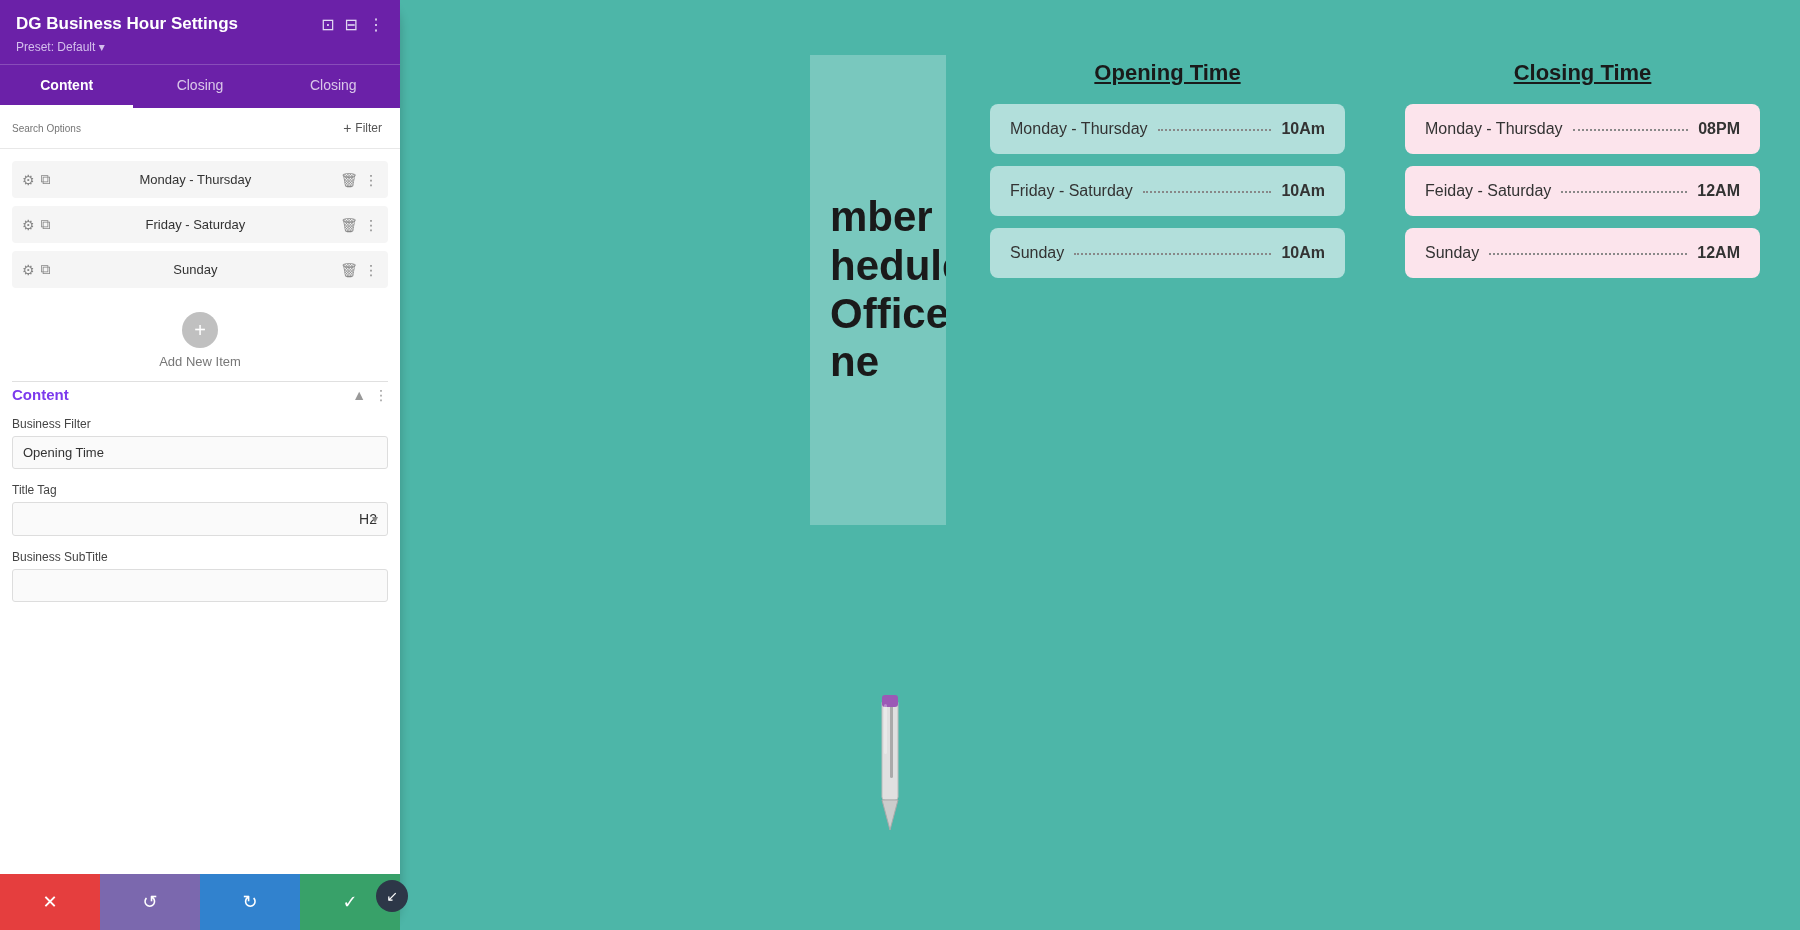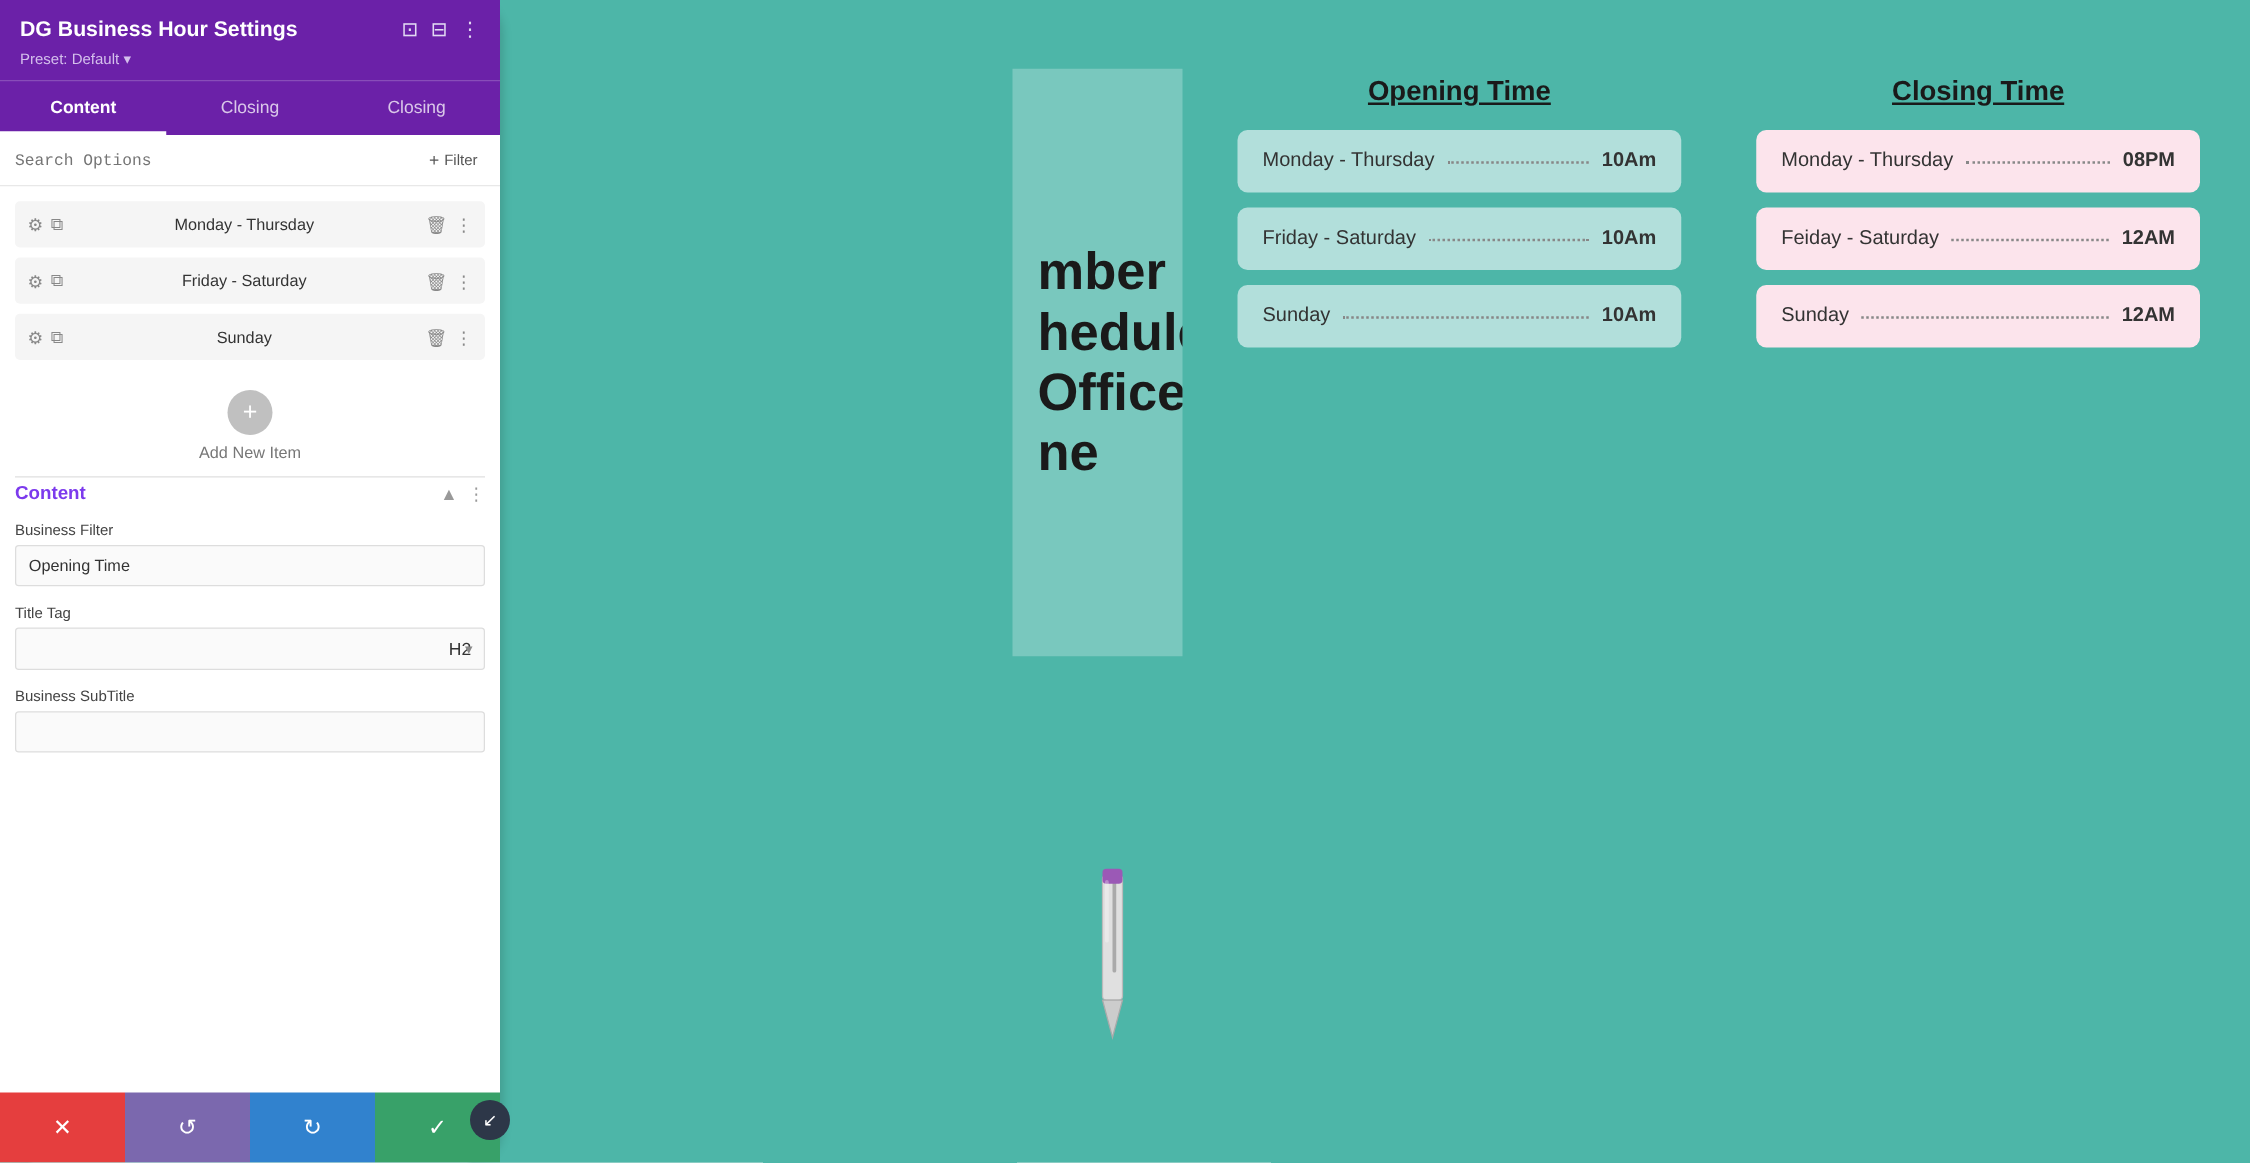--- a/index.html
+++ b/index.html
@@ -81,24 +81,23 @@
       display: flex;
       align-items: center;
       padding: 10px 12px;
       border-bottom: 1px solid #e8e8e8;
       gap: 8px;
     }
     .panel-search-input {
       flex: 1;
       border: none;
       outline: none;
-      font-size: 13px;
+      font-size: 10px;
       color: #701a75;
       background: transparent;
-      font-family: Liberation Mono, monospace;
     }
     .panel-filter-btn {
       font-size: 12px;
       color: #555;
       cursor: pointer;
       display: flex;
       align-items: center;
       gap: 4px;
       background: none;
       border: none;

